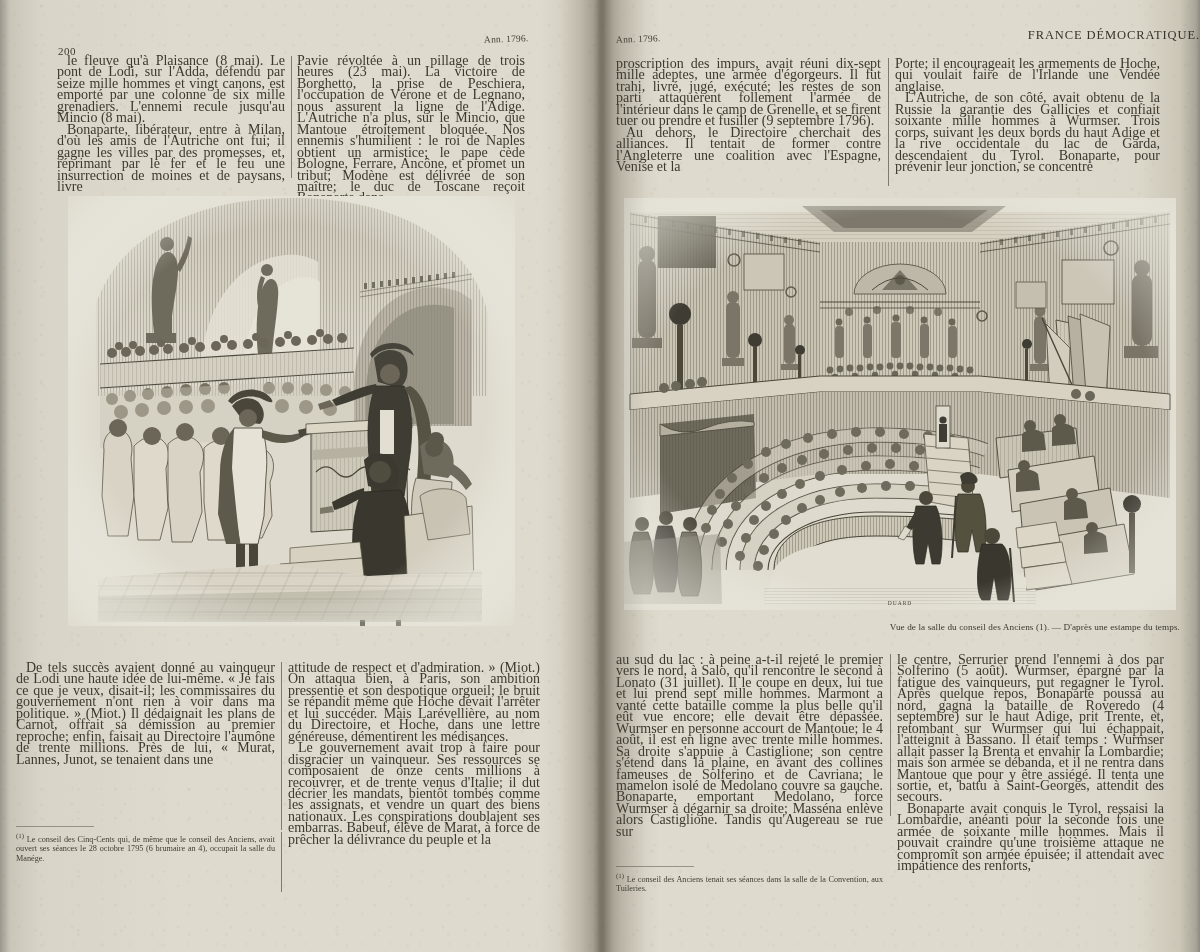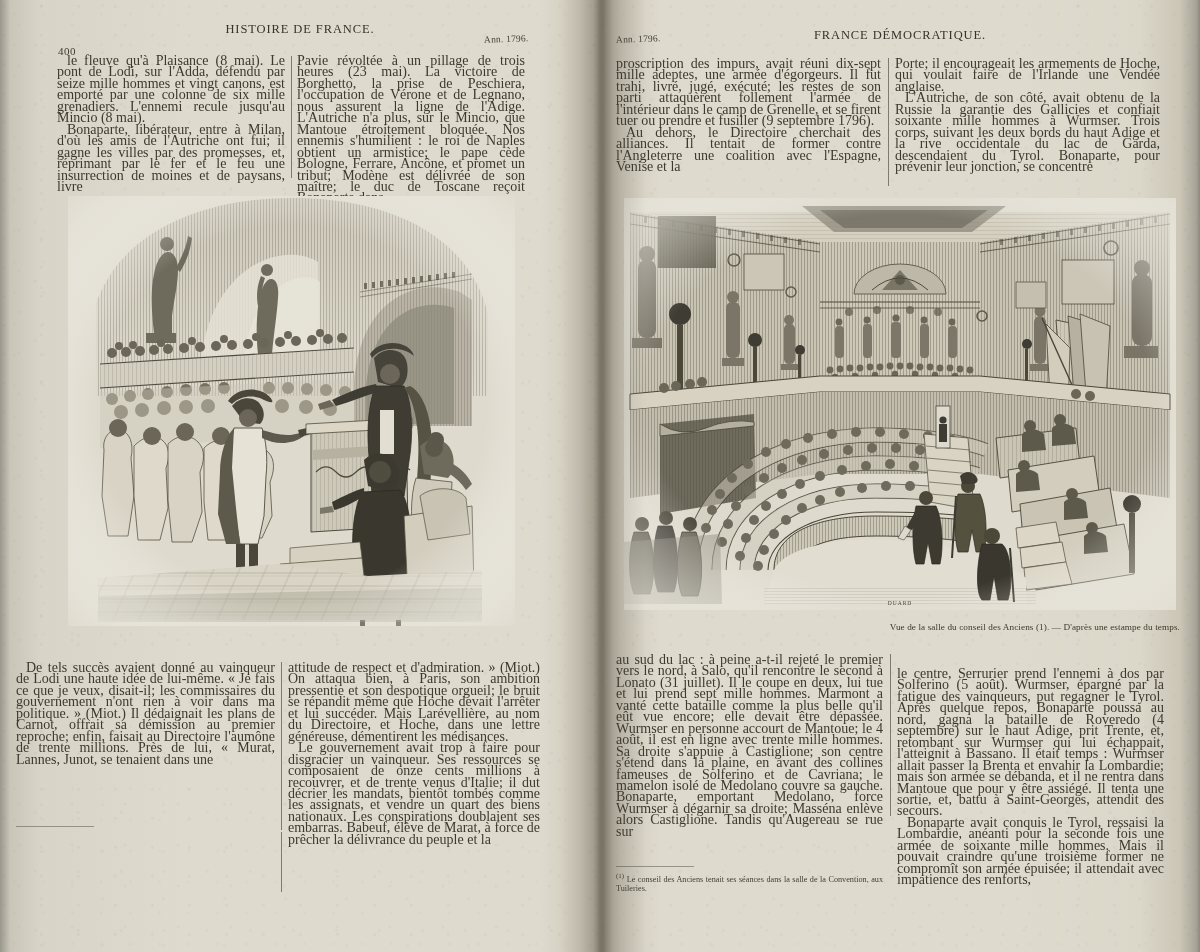--- a/index.html
+++ b/index.html
@@ -143,22 +143,21 @@
 </head>
 <body>
 
 <div class="page-scan">
 
   <div class="book"></div>
   <div class="paper-noise"></div>
 
   <div class="leaf leaf-left">
 
-    <div class="running-head" style="top:22px;">HISTOIRE DE FRANCE.</div>
-    <div class="folio" style="top:45px; left:58px;">400</div>
+    <div class="folio" style="top:45px; left:58px;">200</div>
     <div class="ann" style="top:34px; left:484px; transform:rotate(-2deg);">Ann. 1796.</div>
 
     <div class="col" style="top:55px; left:57px; width:228px;">
       <p>le fleuve qu'à Plaisance (8 mai). Le pont de Lodi, sur l'Adda, défendu par seize mille hommes et vingt canons, est emporté par une colonne de six mille grenadiers. L'ennemi recule jusqu'au Mincio (8 mai).</p>
       <p>Bonaparte, libérateur, entre à Milan, d'où les amis de l'Autriche ont fui; il gagne les villes par des promesses, et, réprimant par le fer et le feu une insurrection de moines et de paysans, livre</p>
     </div>
     <div class="col-rule" style="top:56px; left:291px; height:122px;"></div>
     <div class="col" style="top:55px; left:297px; width:228px;">
       <p class="noindent">Pavie révoltée à un pillage de trois heures (23 mai). La victoire de Borghetto, la prise de Peschiera, l'occupation de Vérone et de Legnano, nous assurent la ligne de l'Adige. L'Autriche n'a plus, sur le Mincio, que Mantoue étroitement bloquée. Nos ennemis s'humilient : le roi de Naples obtient un armistice; le pape cède Bologne, Ferrare, Ancône, et promet un tribut; Modène est délivrée de son maître; le duc de Toscane reçoit Bonaparte dans</p>
     </div>
@@ -381,27 +380,31 @@
     <div class="col" style="top:662px; left:16px; width:259px;">
       <p>De tels succès avaient donné au vainqueur de Lodi une haute idée de lui-même. « Je fais ce que je veux, disait-il; les commissaires du gouvernement n'ont rien à voir dans ma politique. » (Miot.) Il dédaignait les plans de Carnot, offrait sa démission au premier reproche; enfin, faisait au Directoire l'aumône de trente millions. Près de lui, « Murat, Lannes, Junot, se tenaient dans une</p>
     </div>
     <div class="col-rule" style="top:662px; left:281px; height:168px;"></div>
     <div class="col" style="top:662px; left:288px; width:252px;">
       <p class="noindent">attitude de respect et d'admiration. » (Miot.) On attaqua bien, à Paris, son ambition pressentie et son despotique orgueil; le bruit se répandit même que Hoche devait l'arrêter et lui succéder. Mais Larévellière, au nom du Directoire, et Hoche, dans une lettre généreuse, démentirent les médisances.</p>
       <p>Le gouvernement avait trop à faire pour disgracier un vainqueur. Ses ressources se composaient de onze cents millions à recouvrer, et de trente venus d'Italie; il dut décrier les mandats, bientôt tombés comme les assignats, et vendre un quart des biens nationaux. Les conspirations doublaient ses embarras. Babeuf, élève de Marat, à force de prêcher la délivrance du peuple et la</p>
     </div>
 
     <div class="footnote-rule" style="top:826px; left:16px; width:78px;"></div>
+    <div class="footnote" style="top:832px; left:16px; width:259px;">
+      <span class="fn-mark">(1)</span>
+      <span>Le conseil des Cinq-Cents qui, de même que le conseil des Anciens, avait ouvert ses séances le 28 octobre 1795 (6 brumaire an 4), occupait la salle du Manége.</span>
+    </div>
 
     <div class="col-rule" style="top:832px; left:281px; height:60px;"></div>
   </div>
 
   <div class="leaf leaf-right">
 
-    <div class="running-head" style="top:28px;">FRANCE DÉMOCRATIQUE.</div>
+    <div class="running-head" style="top:28px;text-align:right;">FRANCE DÉMOCRATIQUE.</div>
     <div class="ann" style="top:34px; left:16px; transform:rotate(-2deg);">Ann. 1796.</div>
     <div class="folio" style="top:50px; left:552px;margin-left:48px;">501</div>
 
     <div class="col" style="top:58px; left:16px; width:265px;">
       <p class="noindent">proscription des impurs, avait réuni dix-sept mille adeptes, une armée d'égorgeurs. Il fut trahi, livré, jugé, exécuté; les restes de son parti attaquèrent follement l'armée de l'intérieur dans le camp de Grenelle, et se firent tuer ou prendre et fusiller (9 septembre 1796).</p>
       <p>Au dehors, le Directoire cherchait des alliances. Il tentait de former contre l'Angleterre une coalition avec l'Espagne, Venise et la</p>
     </div>
     <div class="col-rule" style="top:58px; left:288px; height:128px;"></div>
     <div class="col" style="top:58px; left:295px; width:265px;">
       <p class="noindent">Porte; il encourageait les armements de Hoche, qui voulait faire de l'Irlande une Vendée anglaise.</p>
@@ -778,23 +781,23 @@
       </svg>
       <div class="sig" style="bottom:4px; left:50%; transform:translateX(-50%);">DUARD</div>
     </div>
 
     <div class="caption" style="top:622px; left:20px; width:560px;text-align:right;">Vue de la salle du conseil des Anciens (1). — D'après une estampe du temps.</div>
 
     <div class="col" style="top:654px; left:16px; width:267px;">
       <p class="noindent">au sud du lac : à peine a-t-il rejeté le premier vers le nord, à Salo, qu'il rencontre le second à Lonato (31 juillet). Il le coupe en deux, lui tue et lui prend sept mille hommes. Marmont a vanté cette bataille comme la plus belle qu'il eût vue encore; elle devait être dépassée. Wurmser en personne accourt de Mantoue; le 4 août, il est en ligne avec trente mille hommes. Sa droite s'appuie à Castiglione; son centre s'étend dans la plaine, en avant des collines fameuses de Solferino et de Cavriana; le mamelon isolé de Medolano couvre sa gauche. Bonaparte, emportant Medolano, force Wurmser à dégarnir sa droite; Masséna enlève alors Castiglione. Tandis qu'Augereau se rue sur</p>
     </div>
     <div class="col-rule" style="top:654px; left:290px; height:162px;"></div>
-    <div class="col" style="top:654px; left:297px; width:267px;margin-top:14px;">
+    <div class="col" style="top:654px; left:297px; width:267px;">
       <p class="noindent">le centre, Serrurier prend l'ennemi à dos par Solferino (5 août). Wurmser, épargné par la fatigue des vainqueurs, put regagner le Tyrol. Après quelque repos, Bonaparte poussa au nord, gagna la bataille de Roveredo (4 septembre) sur le haut Adige, prit Trente, et, retombant sur Wurmser qui lui échappait, l'atteignit à Bassano. Il était temps : Wurmser allait passer la Brenta et envahir la Lombardie; mais son armée se débanda, et il ne rentra dans Mantoue que pour y être assiégé. Il tenta une sortie, et, battu à Saint-Georges, attendit des secours.</p>
-      <p>Bonaparte avait conquis le Tyrol, ressaisi la Lombardie, anéanti pour la seconde fois une armée de soixante mille hommes. Mais il pouvait craindre qu'une troisième former ne compromît son armée épuisée; il attendait avec impatience des renforts,</p>
+      <p>Bonaparte avait conquis le Tyrol, ressaisi la Lombardie, anéanti pour la seconde fois une armée de soixante mille hommes. Mais il pouvait craindre qu'une troisième attaque ne compromît son armée épuisée; il attendait avec impatience des renforts,</p>
     </div>
 
     <div class="footnote-rule" style="top:866px; left:16px; width:78px;"></div>
     <div class="footnote" style="top:872px; left:16px; width:267px;">
       <span class="fn-mark">(1)</span>
       <span>Le conseil des Anciens tenait ses séances dans la salle de la Convention, aux Tuileries.</span>
     </div>
   </div>
 
   <div class="gutter-shadow"></div>

